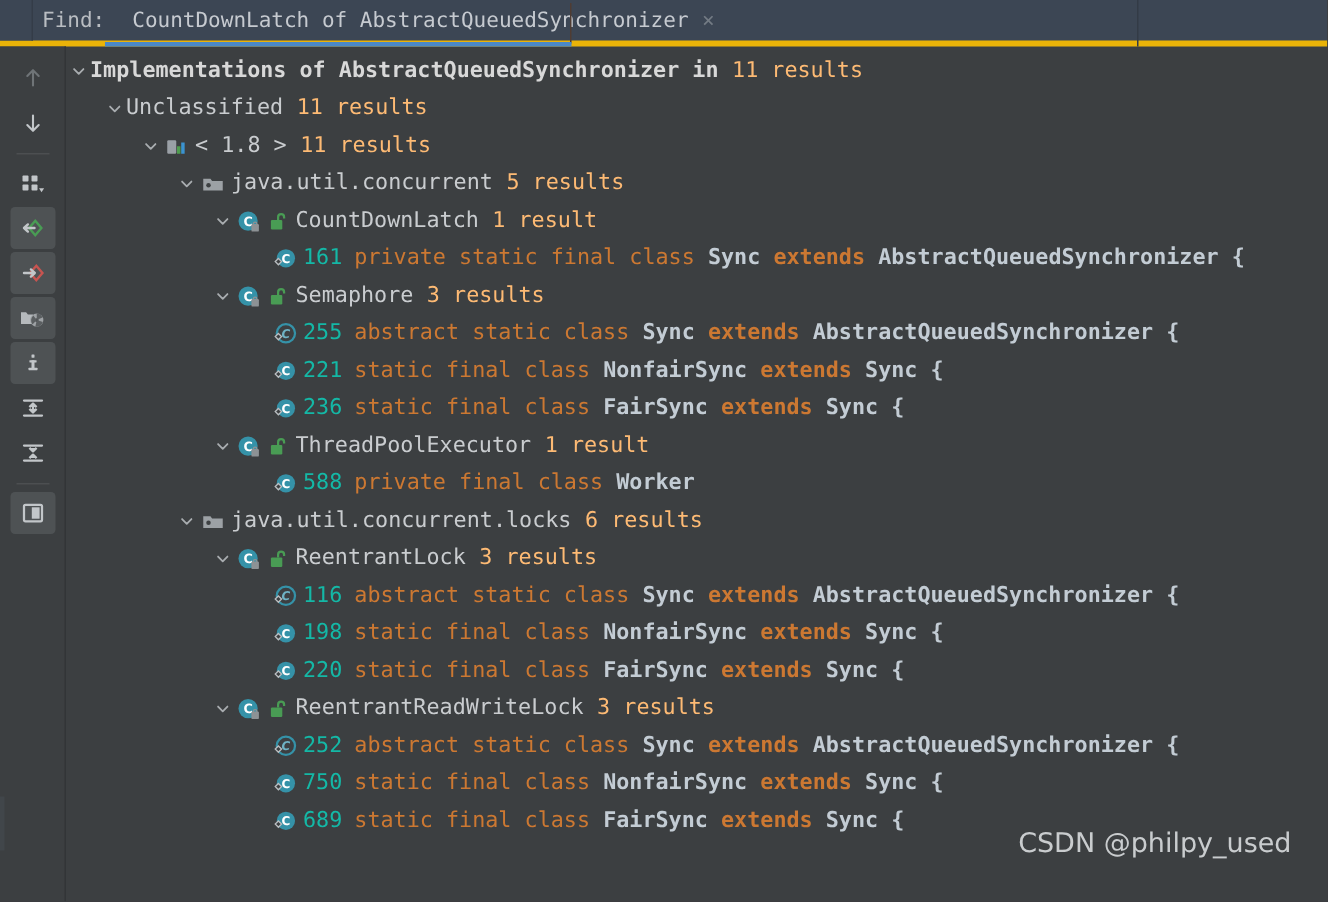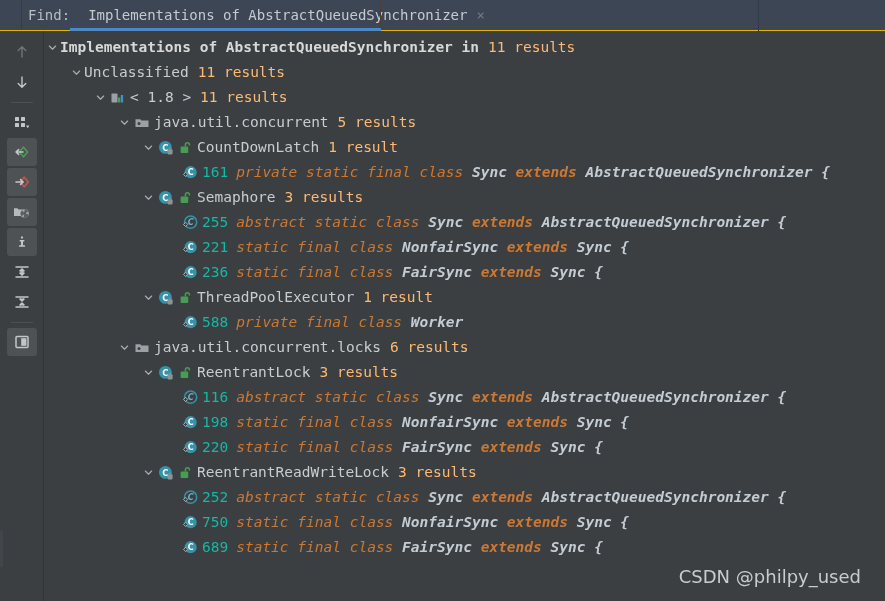--- a/index.html
+++ b/index.html
@@ -15,21 +15,21 @@
     overflow: hidden;
     user-select: none;
   }
 
   
   .header {
     position: absolute; top: 0; left: 0;
     width: 885px; height: 31px;
     background: #3c4654;
     display: flex; align-items: stretch;
-    border-bottom: 1px solid #eab308;
+    border-bottom: 4px solid #eab308;
   }
   .header-left-strip {
     width: 22px; height: 100%;
     background: #3c4654;
     border-right: 1px solid #343c48;
   }
   .find-label {
     display: flex; align-items: center;
     padding: 0 10px 0 6px;
     font-size: 14px; color: #b9bdc2;
@@ -142,41 +142,41 @@
   .label-count { color: #fdba74; margin-left: 9px; }
   .label-pkg   { color: #c9cccf; }
   .label-class { color: #c9cccf; }
 
   .linenum { color: #14b8a6; margin-right: 8px; }
   .kw  { color: #cc7832; }
   .kwb { color: #cc7832; font-weight: bold; }
   .cls { color: #c3ccd4; font-weight: bold; }
   .brace { color: #c3ccd4; font-weight: bold; }
 
-  .code-text { display: inline; font-style: italic; }
+  .code-text { display: inline; }
   .code-text span { margin-right: 0; }
 
   
   .watermark {
-    position: absolute; right: 24px; bottom: 14px;
+    position: absolute; right: 24px; bottom: 28px;
     color: #c9ccce;
     font-family: "DejaVu Sans", "Liberation Sans", sans-serif;
     font-size: 18px;
   }
 </style>
 </head>
 <body>
 
 <div id="app">
 
   <div class="header">
     <div class="header-left-strip"></div>
     <div class="find-label">Find:</div>
     <div class="tab">
-      <span class="tab-title">Implementations of AbstractQueuedSynchronizer</span>
+      <span class="tab-title">CountDownLatch of AbstractQueuedSynchronizer</span>
       <span class="tab-close">×</span>
     </div>
     <div class="header-fill"></div>
     <div class="hdr-div-1"></div>
     <div class="hdr-div-2"></div>
     <div class="tab-underline"></div>
   </div>
 
   <div class="sidebar">
 

